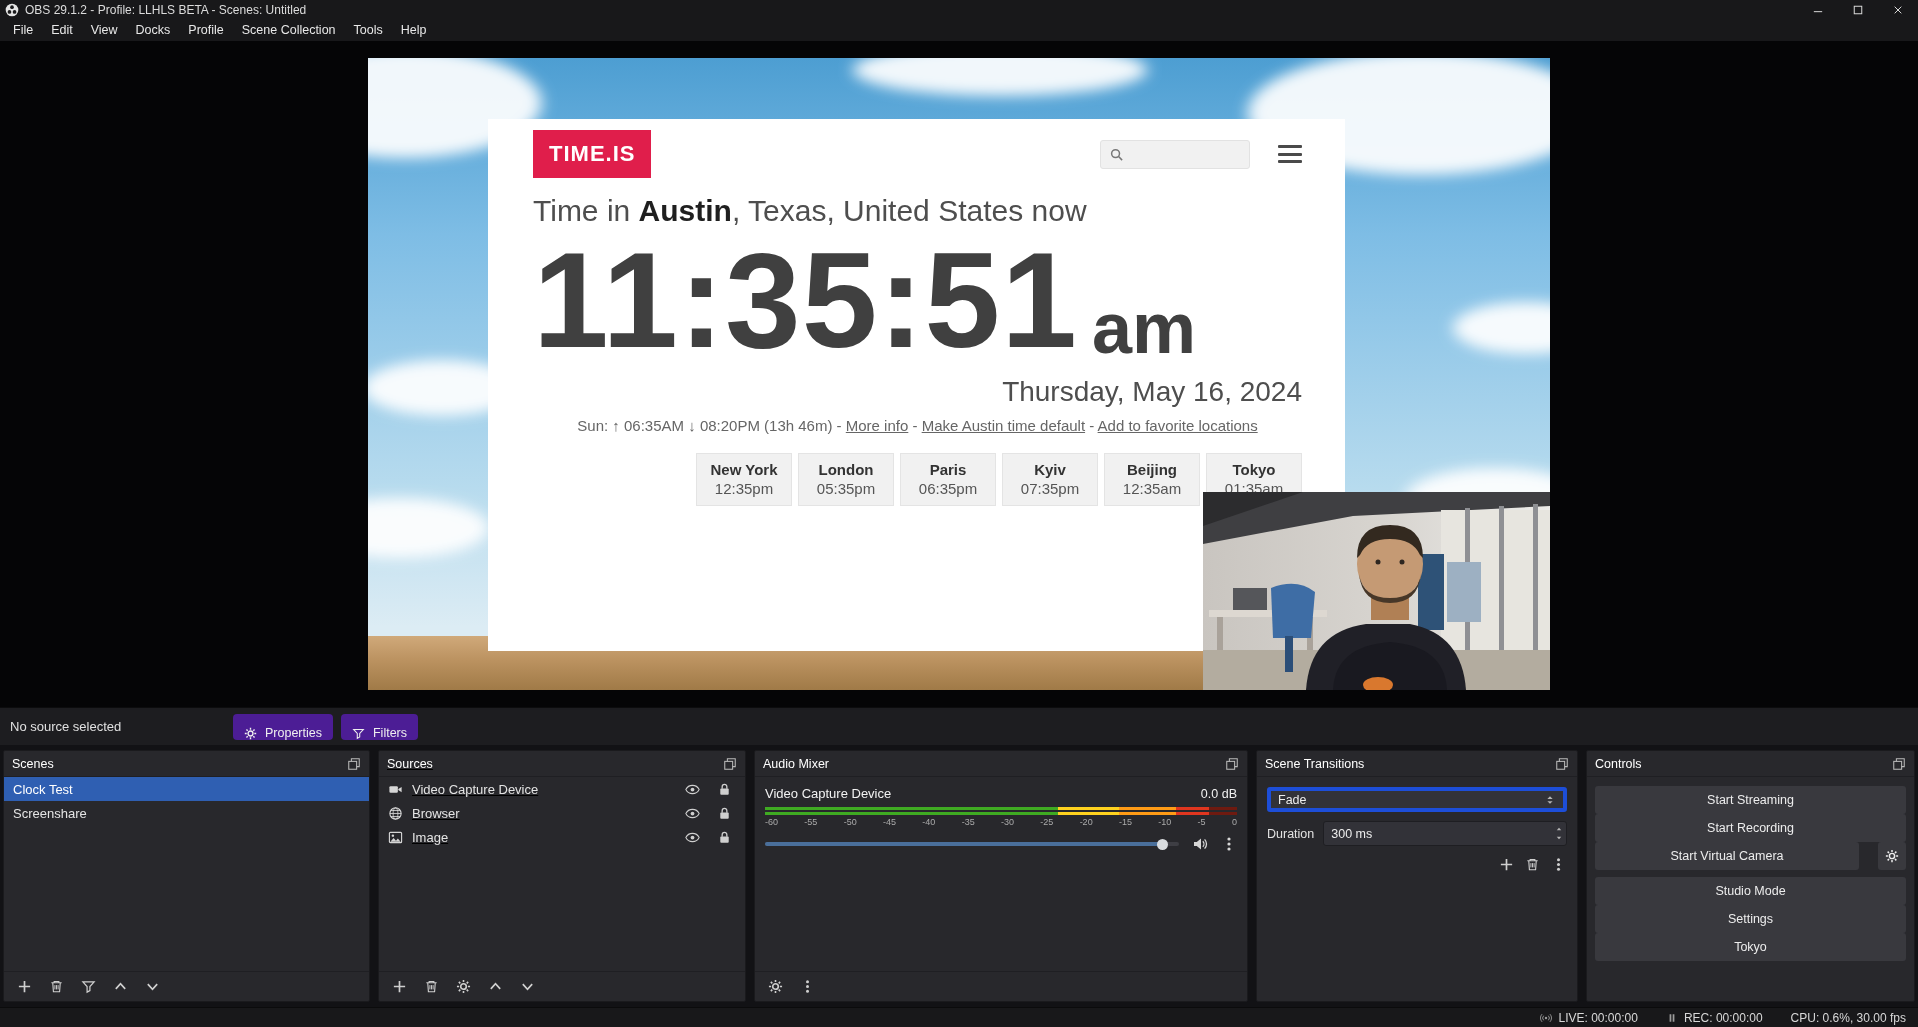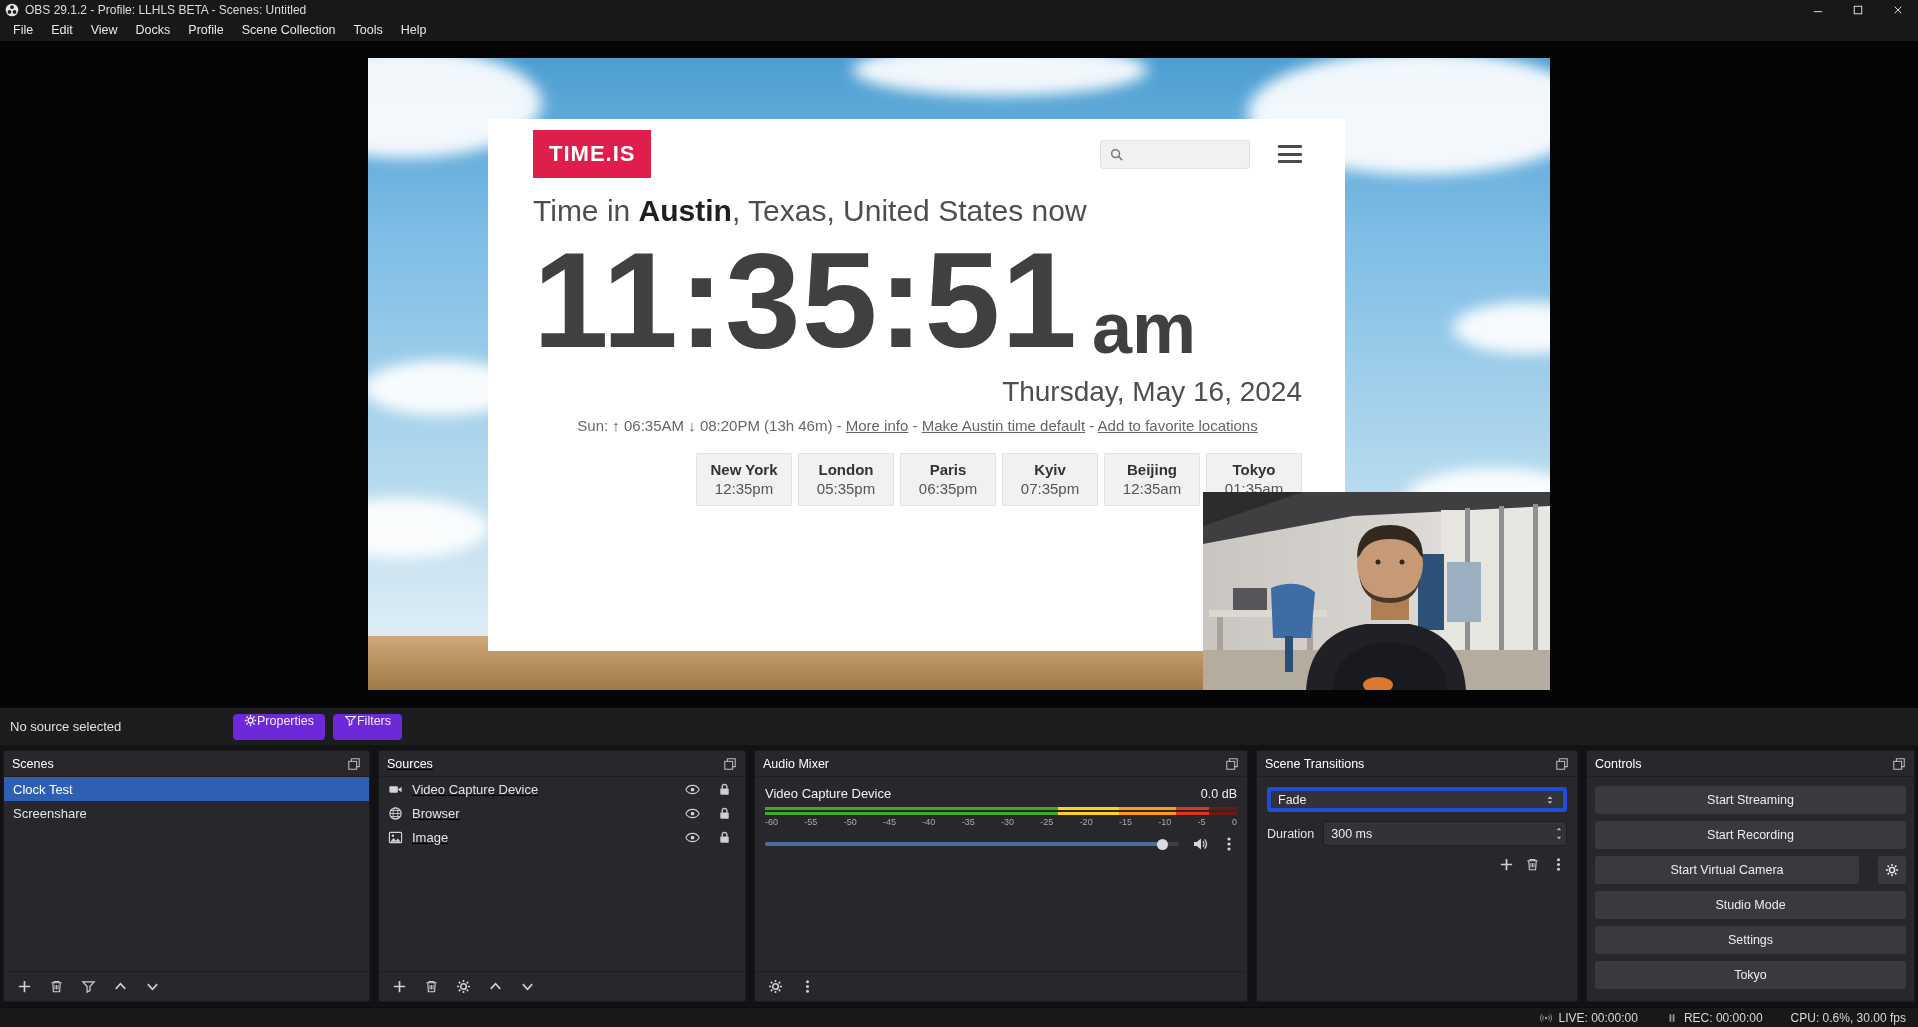--- a/index.html
+++ b/index.html
@@ -46,21 +46,21 @@
   .city-name { font-weight:bold; font-size:15px; color:#333; }
   .city-time { font-size:15px; color:#555; margin-top:2px; }
 
   
   .webcam { position:absolute; right:0; bottom:0; width:347px; height:198px; }
   .webcam svg { width:100%; height:100%; display:block; }
 
   
   .selbar { height:38px; background:#1d1d20; border-top:1px solid #0c0c0d; display:flex; align-items:center; padding:0 10px; gap:8px; flex:none; }
   .sel-status { font-size:13px; color:#e0e0e0; width:215px; }
-  .btn { display:inline-flex; align-items:flex-start; gap:0; background:#6d28d9; color:#efefef; font-size:12.5px; height:26px; padding:0 11px; border-radius:4px; border:none; }
+  .btn { display:inline-flex; align-items:flex-end; gap:8px; background:#4c1d95; color:#efefef; font-size:12.5px; height:26px; padding:0 11px; border-radius:4px; border:none; }
   .btn svg { width:13px; height:13px; }
 
   
   .docks { height:262px; background:#121215; display:flex; gap:8px; padding:5px 3px; flex:none; }
   .dock { background:#28282c; border:1px solid #1a1a1d; border-radius:2px; display:flex; flex-direction:column; overflow:hidden; }
   .dock-h { height:26px; flex:none; display:flex; align-items:center; justify-content:space-between; padding:0 8px; font-size:12.5px; color:#ffffff; border-bottom:1px solid #1f1f23; }
   .dock-h .pop { width:14px; height:14px; color:#b9b9b9; }
   .dock-body { flex:1; overflow:hidden; }
   .dock-f { height:30px; flex:none; display:flex; align-items:center; gap:15px; padding:0 12px; border-top:1px solid #1f1f23; }
   .tbtn { background:none; border:none; color:#cfcfcf; width:17px; height:17px; padding:0; display:inline-flex; align-items:center; justify-content:center; }
@@ -94,21 +94,21 @@
   .combo svg { width:12px; height:12px; color:#b6b6b6; }
   .dur-row { display:flex; align-items:center; gap:9px; margin-top:9px; }
   .dur-label { font-size:12.5px; color:#e2e2e2; flex:none; }
   .spinbox { flex:1; height:25px; background:#323238; border:1px solid #1e1e22; border-radius:3px; display:flex; align-items:center; justify-content:space-between; padding:0 2px 0 7px; font-size:12.5px; color:#ededed; }
   .spin-arrows { display:flex; flex-direction:column; gap:1px; }
   .spin-arrows svg { width:10px; height:8px; color:#b6b6b6; }
   .trans-actions { display:flex; justify-content:flex-end; gap:9px; margin-top:10px; }
 
   
   .ctl-body { padding:9px 8px 0; }
-  .cbtn { display:block; width:100%; height:28px; background:#39393e; border:none; border-radius:3px; color:#ededed; font-size:12.5px; margin-bottom:7px; font-family:inherit; }
+  .cbtn { display:block; width:100%; height:28px; background:#39393e; border:none; border-radius:3px; color:#ededed; font-size:12.5px; margin-bottom:0; font-family:inherit; }
   .vc-row { display:flex; gap:19px; margin-bottom:7px; }
   .vc-row .cbtn { flex:1; margin:0; }
   .vc-gear { width:28px; height:28px; flex:none; background:#39393e; border:none; border-radius:3px; color:#ededed; display:flex; align-items:center; justify-content:center; }
   .vc-gear svg { width:14px; height:14px; }
 
   
   .statusbar { height:20px; background:#18181a; border-top:1px solid #0b0b0c; display:flex; align-items:center; justify-content:flex-end; gap:28px; padding-right:12px; flex:none; font-size:12px; color:#d8d8d8; }
   .sb-item { display:inline-flex; align-items:center; gap:6px; }
   .sb-item svg { width:12px; height:12px; color:#9c9c9c; }
 

